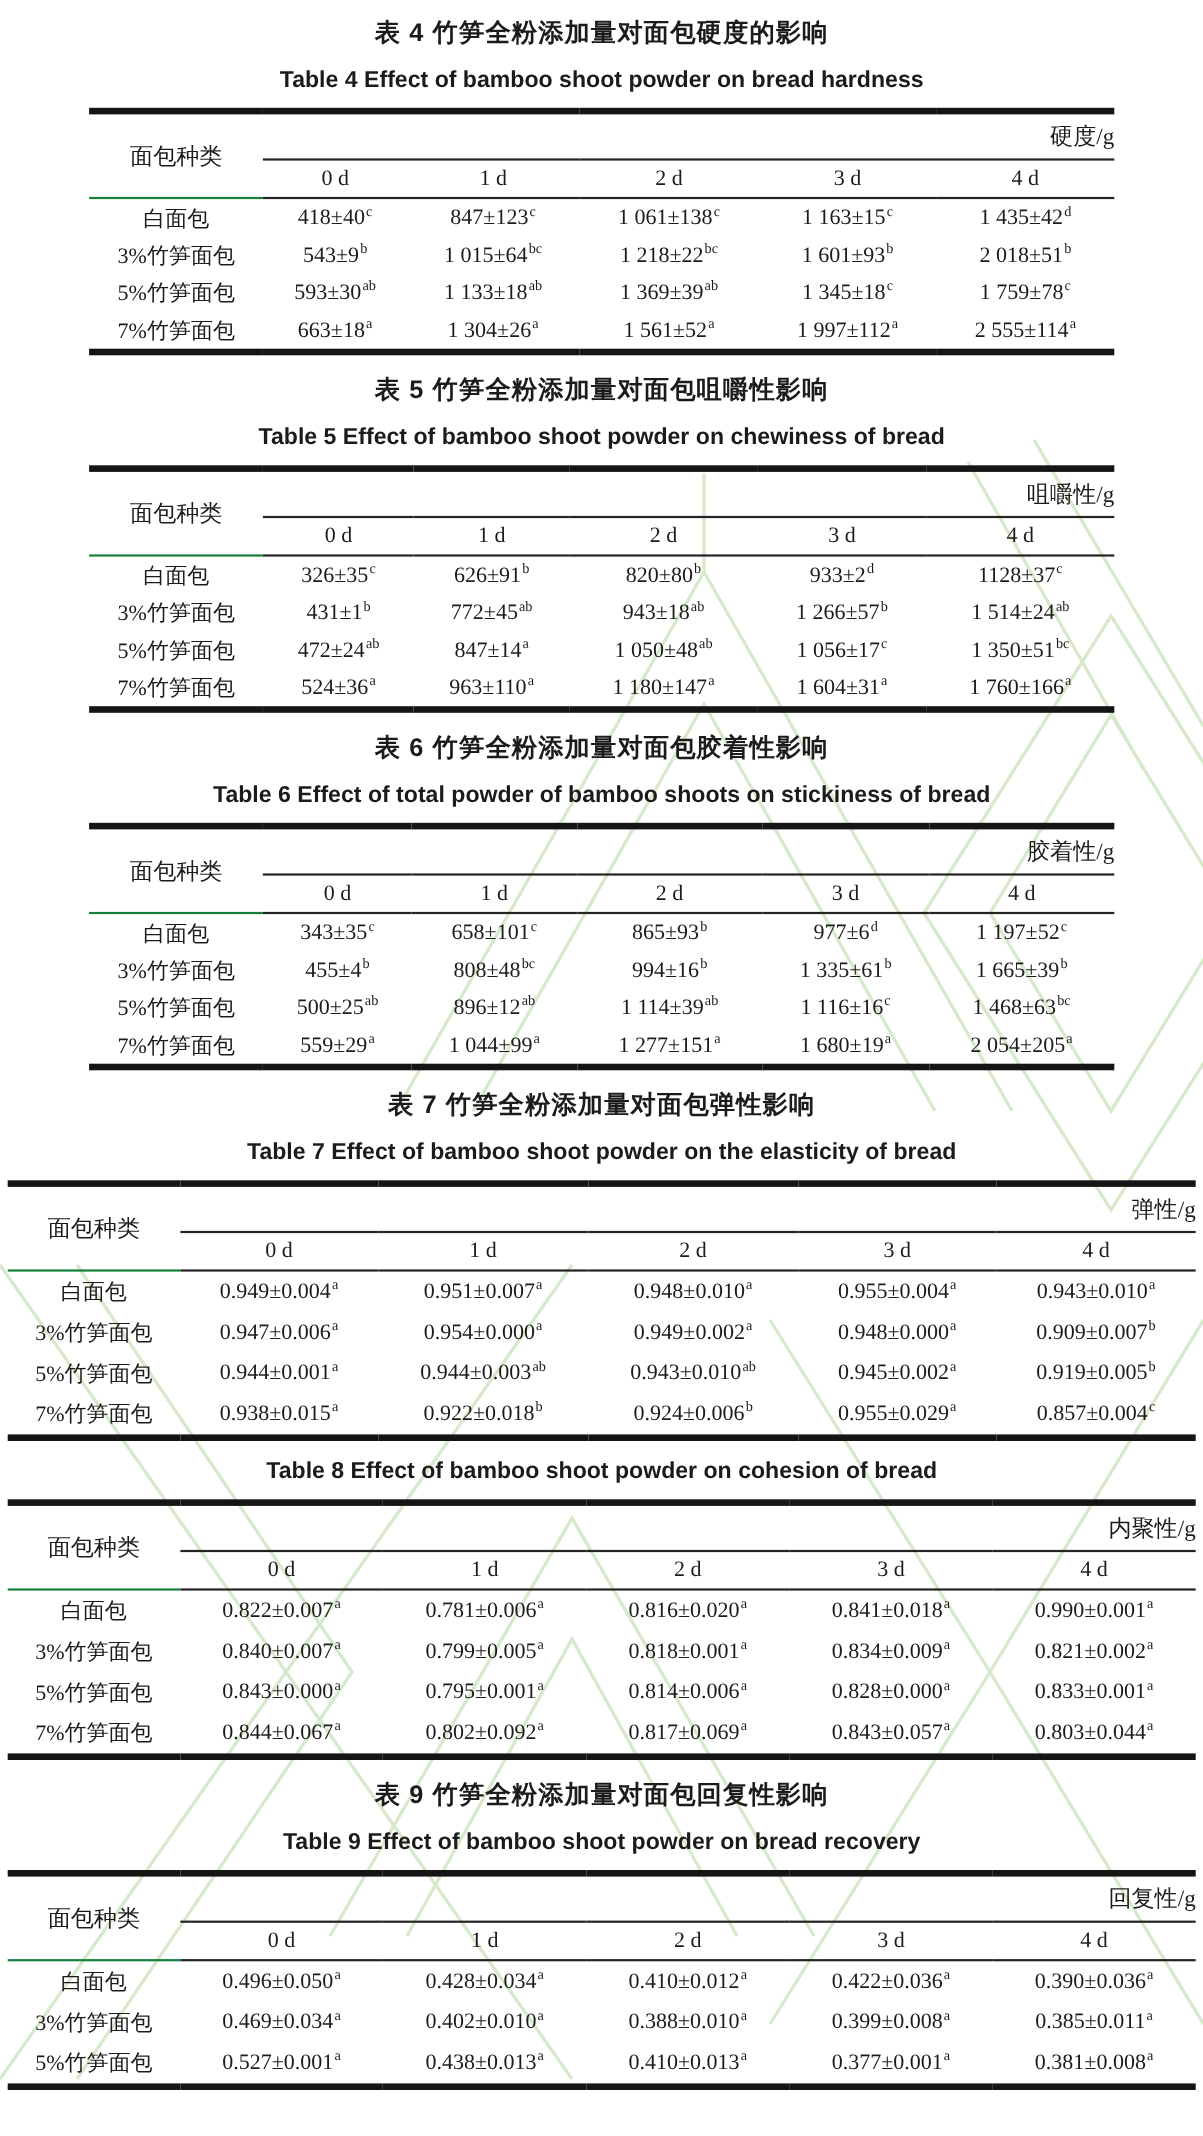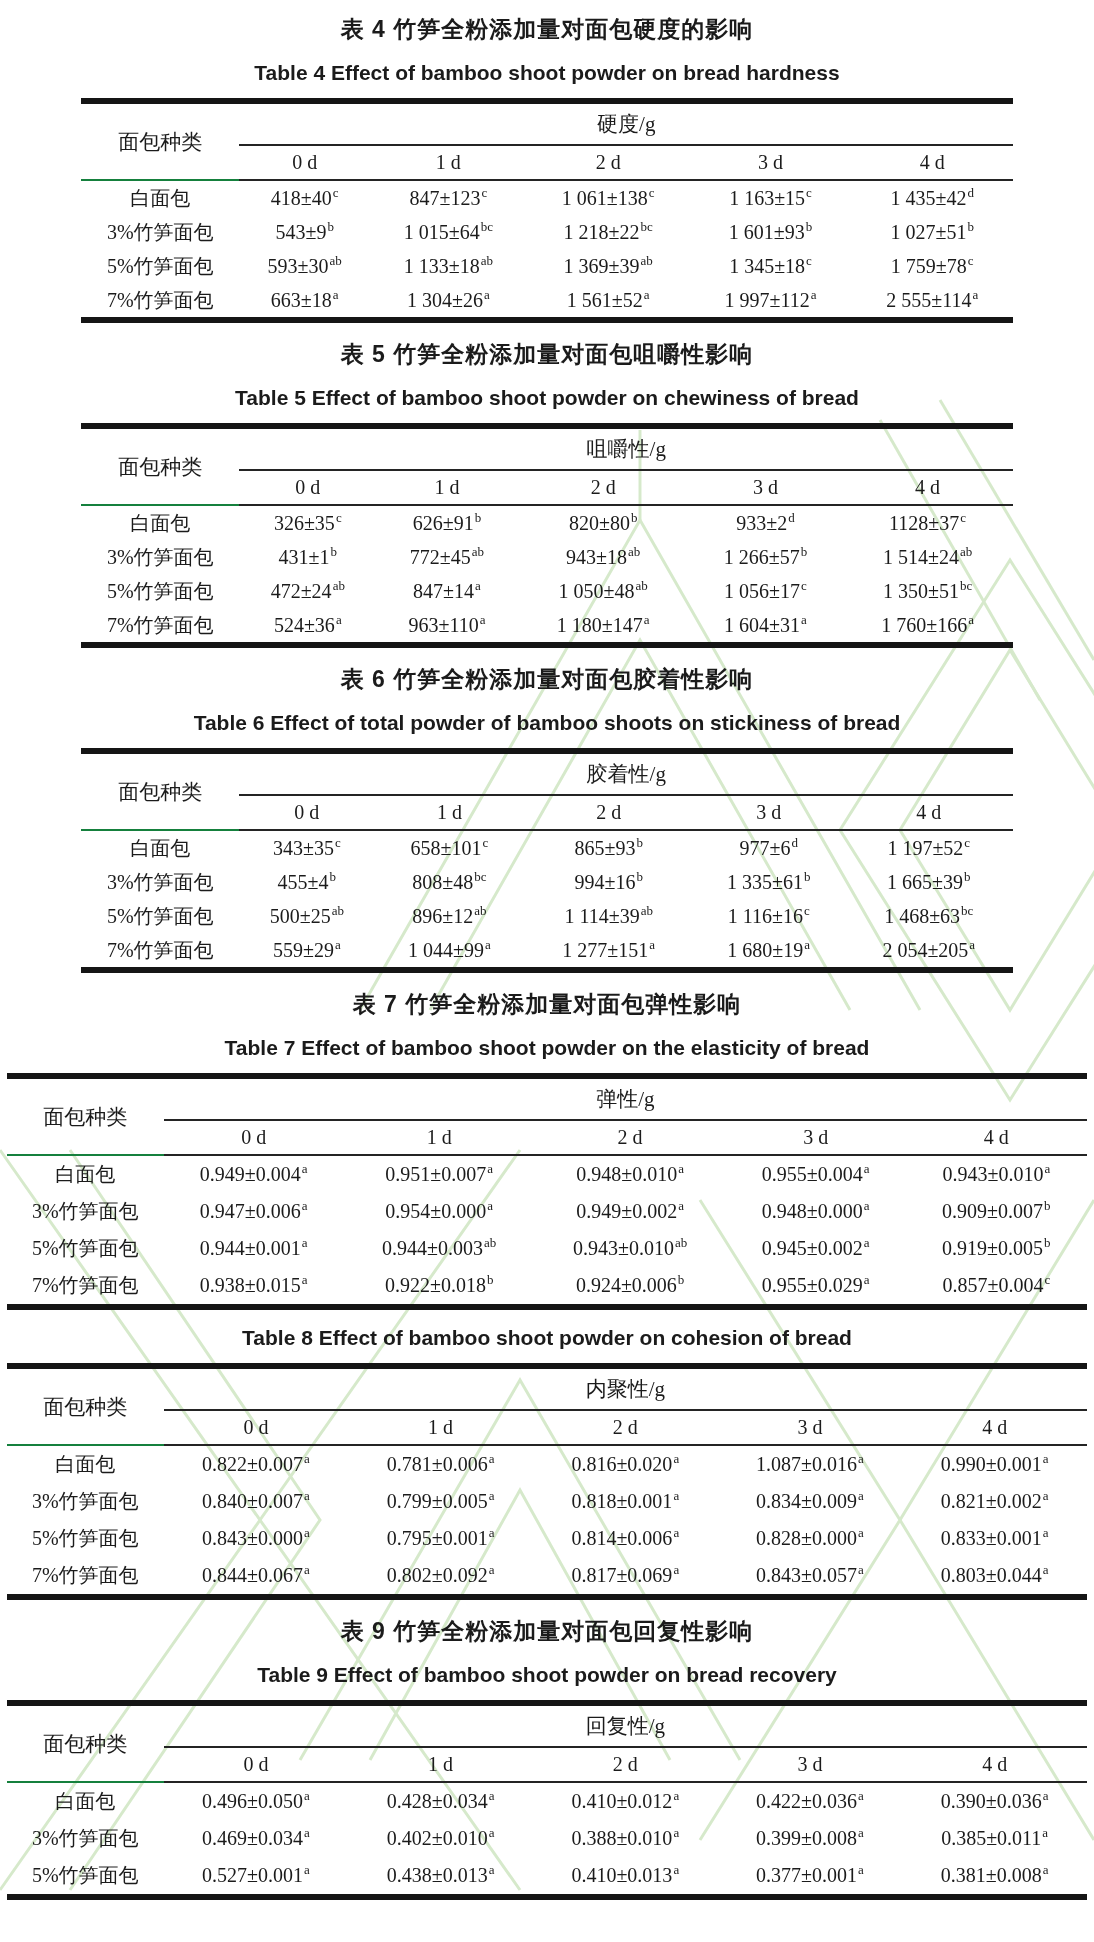--- a/index.html
+++ b/index.html
@@ -30,21 +30,21 @@
   table {
     width: 100%; border-collapse: collapse;
     border-top: 6px solid #151515;
     border-bottom: 6px solid #151515;
     background: transparent;
   }
   th, td { font-weight: 400; text-align: center; padding: 0; white-space: nowrap; }
 
   th.rowhead { width: 17%; font-size: 21px; border-bottom: 2px solid #15803d; }
   .full th.rowhead { width: 14.5%; }
-  th.measure { height: 40px; font-size: 21px; border-bottom: 2px solid #242424; }
+  th.measure { height: 40px; font-size: 21px; border-bottom: 2px solid #242424; text-align: right; }
   tr.days th { height: 33px; font-size: 20px; border-bottom: 2px solid #242424; }
 
   tbody th.rlabel { font-size: 20px; }
   tbody td { font-size: 20px; }
   tbody tr th, tbody tr td { height: 34px; }
   .full tbody tr th, .full tbody tr td { height: 37px; }
 
   sup.sig { font-size: 13px; line-height: 0; vertical-align: super; margin-left: 1px; }
 </style>
 </head>
@@ -97,21 +97,21 @@
               <td><span>1 061±138</span><sup class="sig">c</sup></td>
               <td><span>1 163±15</span><sup class="sig">c</sup></td>
               <td><span>1 435±42</span><sup class="sig">d</sup></td>
             </tr>
             <tr>
               <th class="rlabel">3%竹笋面包</th>
               <td><span>543±9</span><sup class="sig">b</sup></td>
               <td><span>1 015±64</span><sup class="sig">bc</sup></td>
               <td><span>1 218±22</span><sup class="sig">bc</sup></td>
               <td><span>1 601±93</span><sup class="sig">b</sup></td>
-              <td><span>1 027±51</span><sup class="sig">b</sup></td>
+              <td><span>2 018±51</span><sup class="sig">b</sup></td>
             </tr>
             <tr>
               <th class="rlabel">5%竹笋面包</th>
               <td><span>593±30</span><sup class="sig">ab</sup></td>
               <td><span>1 133±18</span><sup class="sig">ab</sup></td>
               <td><span>1 369±39</span><sup class="sig">ab</sup></td>
               <td><span>1 345±18</span><sup class="sig">c</sup></td>
               <td><span>1 759±78</span><sup class="sig">c</sup></td>
             </tr>
             <tr>
@@ -311,21 +311,21 @@
               <th>3 d</th>
               <th>4 d</th>
             </tr>
         </thead>
         <tbody>
             <tr>
               <th class="rlabel">白面包</th>
               <td><span>0.822±0.007</span><sup class="sig">a</sup></td>
               <td><span>0.781±0.006</span><sup class="sig">a</sup></td>
               <td><span>0.816±0.020</span><sup class="sig">a</sup></td>
-              <td><span>1.087±0.016</span><sup class="sig">a</sup></td>
+              <td><span>0.841±0.018</span><sup class="sig">a</sup></td>
               <td><span>0.990±0.001</span><sup class="sig">a</sup></td>
             </tr>
             <tr>
               <th class="rlabel">3%竹笋面包</th>
               <td><span>0.840±0.007</span><sup class="sig">a</sup></td>
               <td><span>0.799±0.005</span><sup class="sig">a</sup></td>
               <td><span>0.818±0.001</span><sup class="sig">a</sup></td>
               <td><span>0.834±0.009</span><sup class="sig">a</sup></td>
               <td><span>0.821±0.002</span><sup class="sig">a</sup></td>
             </tr>

